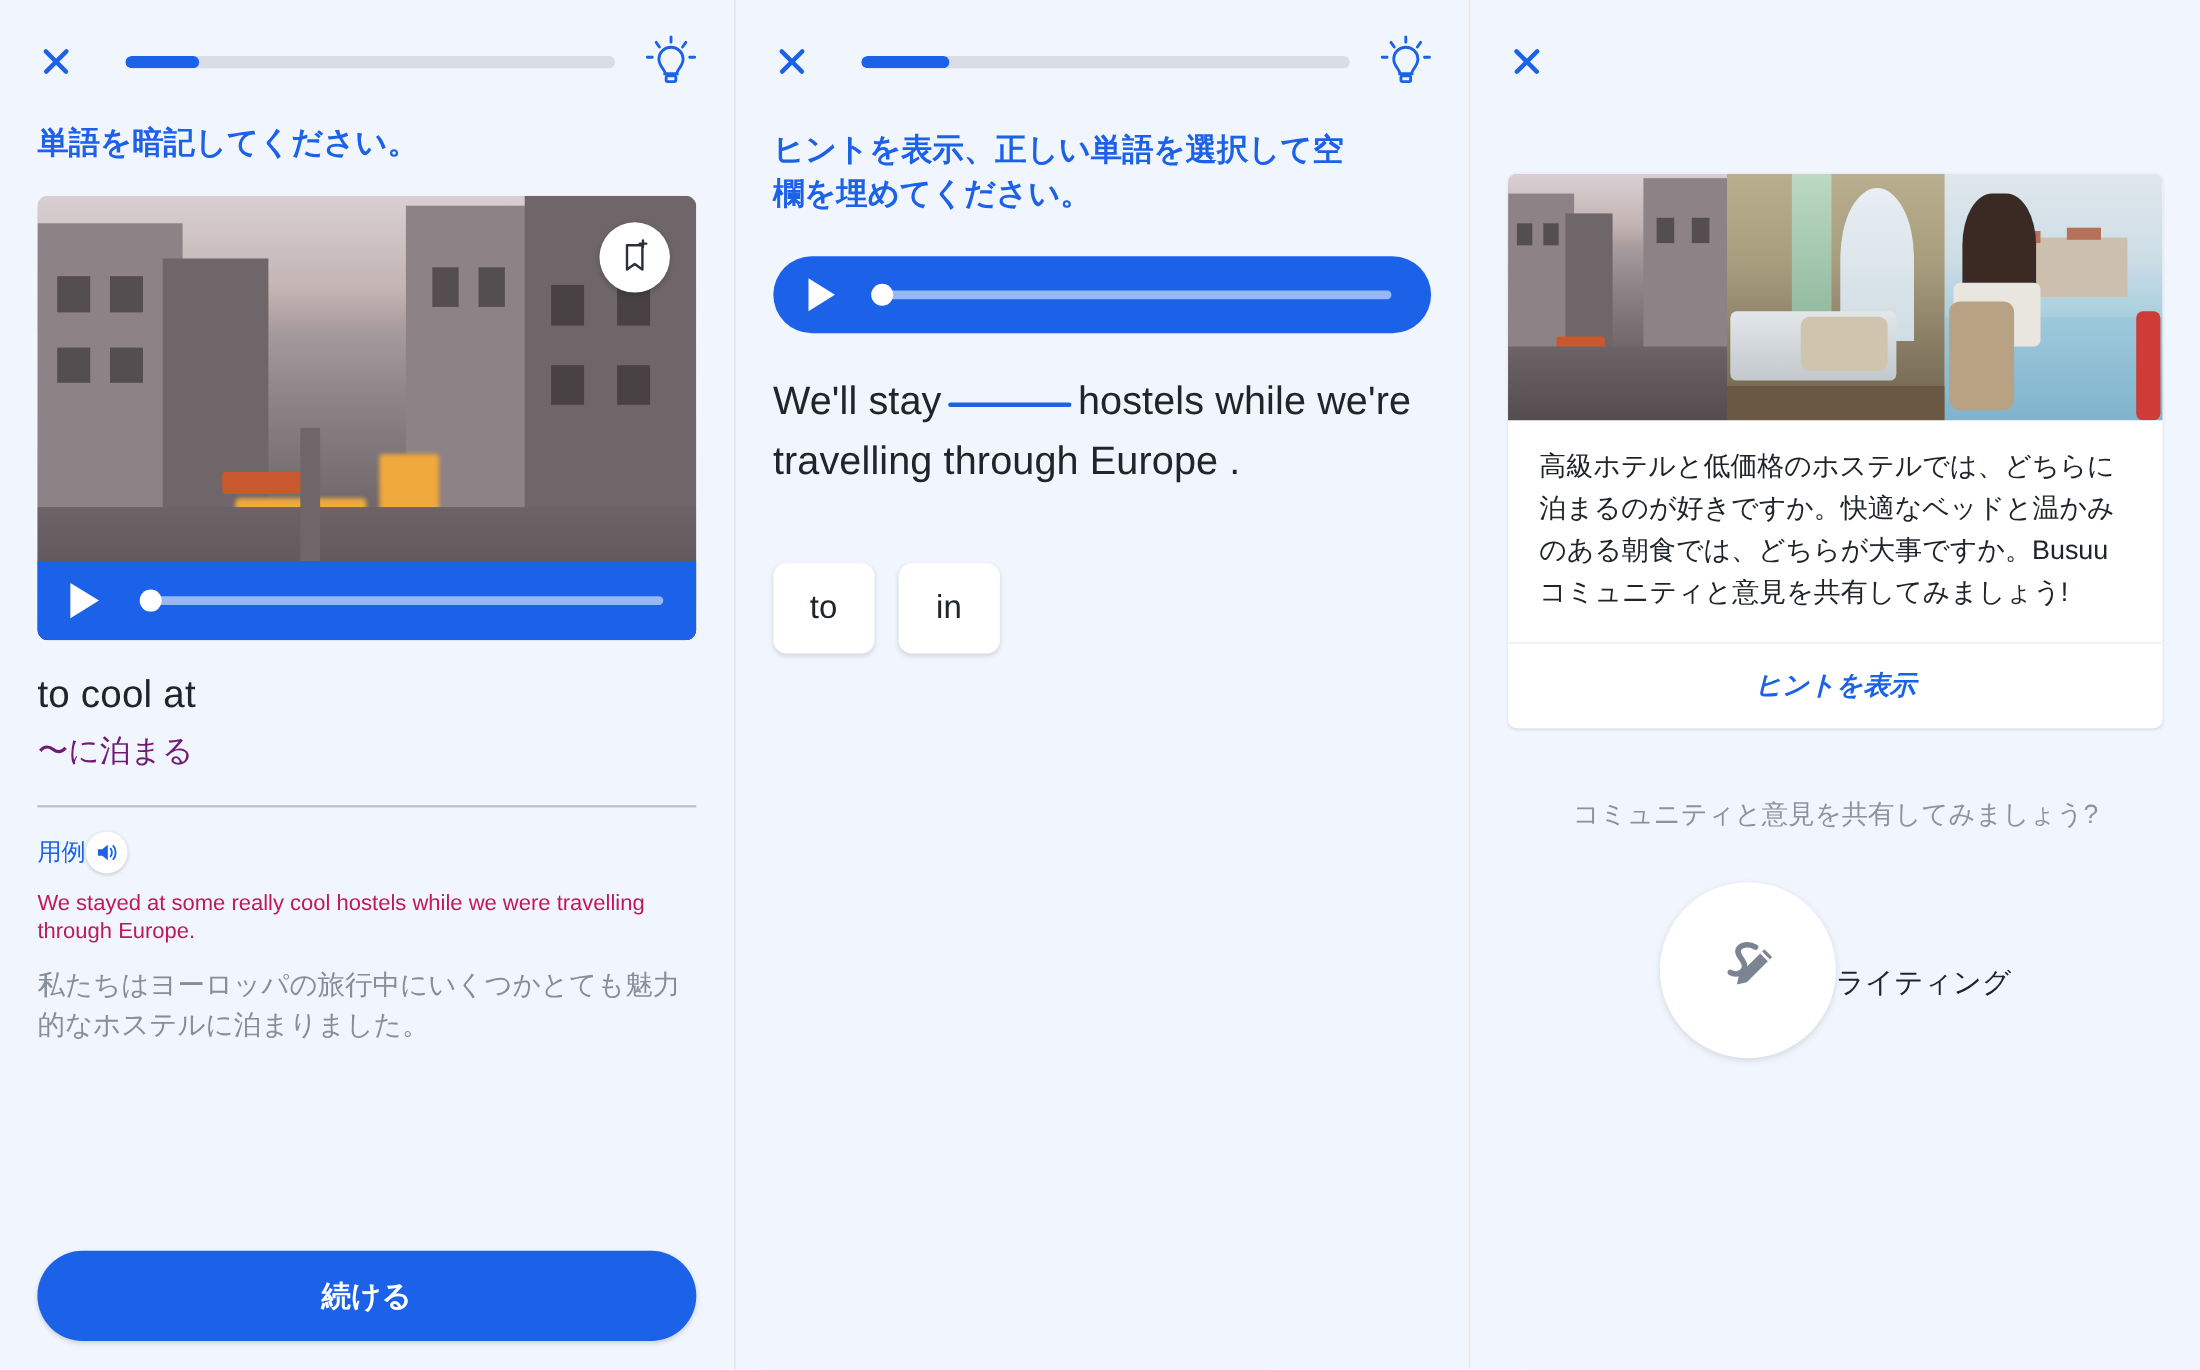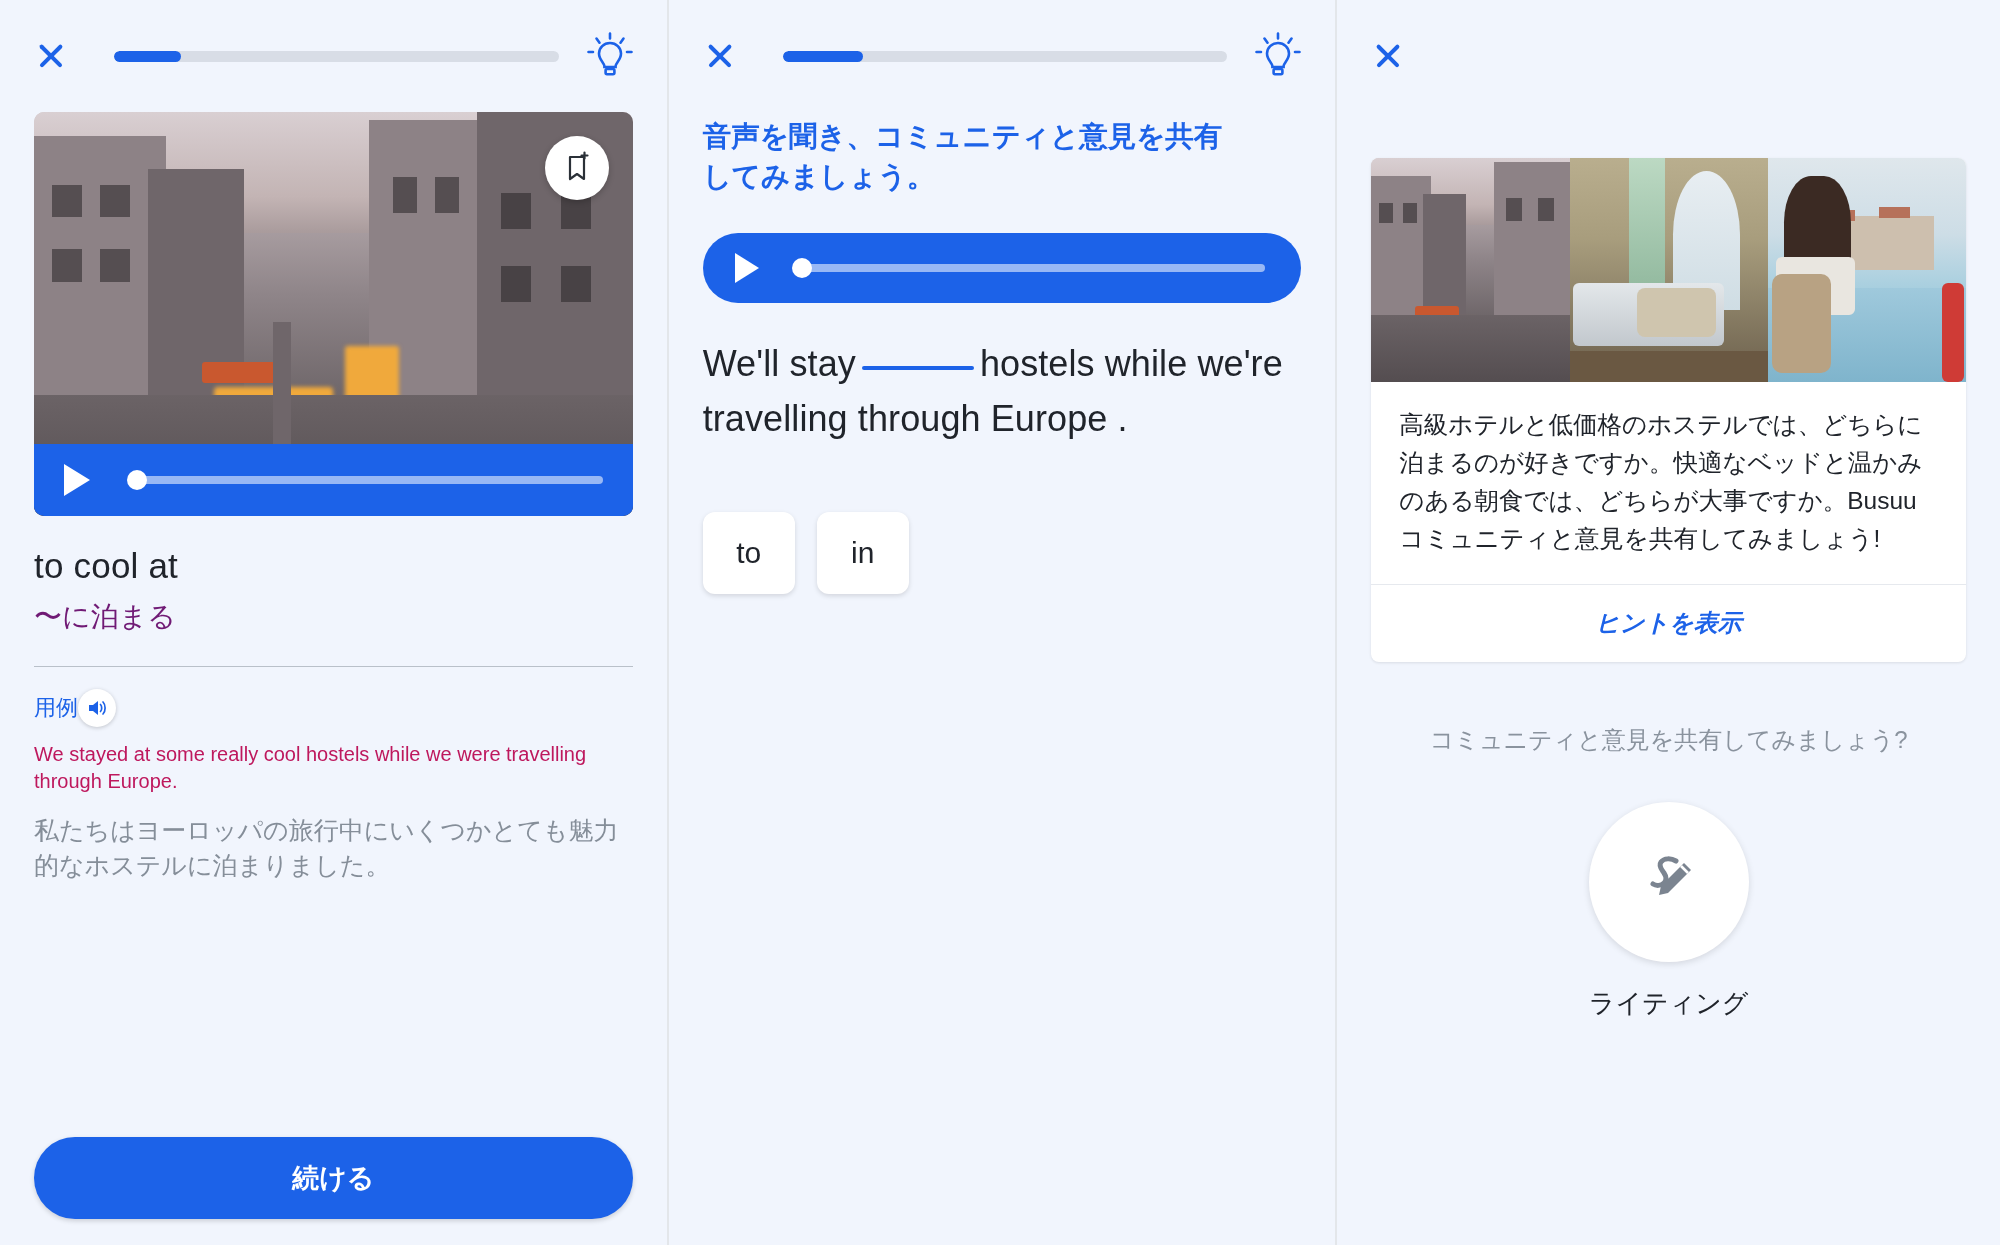--- a/index.html
+++ b/index.html
@@ -179,21 +179,21 @@
   }
   .p3-hint { font-size: 24px; color: #1c62e8; font-weight: bold; font-style: italic; }
 
   .p3-question {
     text-align: center; font-size: 24px; color: #8a939e;
     margin-top: 62px;
   }
   .p3-modes {
     display: flex; justify-content: center; gap: 78px; margin-top: 46px;
   }
-  .mode { display: flex; flex-direction: column; align-items: center; cursor: pointer; }
+  .mode { display: flex; flex-direction: row; align-items: center; cursor: pointer; }
   .mode-circle {
     width: 160px; height: 160px; border-radius: 50%;
     background: #ffffff; box-shadow: 0 2px 7px rgba(0,0,0,.12);
     display: flex; align-items: center; justify-content: center;
   }
   .mode-label { margin-top: 24px; font-size: 26px; color: #20242b; }
 
   
   .ph { position: absolute; inset: 0; overflow: hidden; }
   .paris {
@@ -246,20 +246,21 @@
       <div class="progress-track">
         <div class="progress-fill" id="p1fill" style="width: 15%;"></div>
       </div>
       <svg class="bulb-icon" viewBox="0 0 46 48">
         <path d="M23 11c-6.2 0-11 4.7-11 10.6 0 3.9 2 6.6 3.6 8.8 1 1.4 1.8 2.5 1.8 3.6v1h11.2v-1c0-1.1.8-2.2 1.8-3.6 1.6-2.2 3.6-4.9 3.6-8.8C34 15.7 29.2 11 23 11z" fill="none" stroke="#1c62e8" stroke-width="2.6"></path>
         <rect x="18.6" y="37" width="8.8" height="5.2" rx="1.4" fill="none" stroke="#1c62e8" stroke-width="2.6"></rect>
         <path d="M23 1.5v5M9.5 6.5l3 4.2M36.5 6.5l-3 4.2M1.5 20h4.5M44.5 20H40" stroke="#1c62e8" stroke-width="2.6" stroke-linecap="round"></path>
       </svg>
     </div>
 
+    <div class="instruction">単語を暗記してください。</div>
 
     <div class="media-card">
       <div class="city-photo ph paris">
         <div class="sky"></div>
         <div class="bl" style="left:0;   top:6%;  width:22%; height:78%;"></div>
         <div class="bl2" style="left:19%; top:14%; width:16%; height:70%;"></div>
         <div class="bl" style="left:56%; top:2%;  width:20%; height:86%;"></div>
         <div class="bl2" style="left:74%; top:0;   width:26%; height:92%;"></div>
         <div class="win" style="left:3%;  top:18%; width:5%;  height:8%;"></div>
         <div class="win" style="left:11%; top:18%; width:5%;  height:8%;"></div>
@@ -325,21 +326,21 @@
       <div class="progress-track">
         <div class="progress-fill" id="p2fill" style="width: 18%;"></div>
       </div>
       <svg class="bulb-icon" viewBox="0 0 46 48">
         <path d="M23 11c-6.2 0-11 4.7-11 10.6 0 3.9 2 6.6 3.6 8.8 1 1.4 1.8 2.5 1.8 3.6v1h11.2v-1c0-1.1.8-2.2 1.8-3.6 1.6-2.2 3.6-4.9 3.6-8.8C34 15.7 29.2 11 23 11z" fill="none" stroke="#1c62e8" stroke-width="2.6"></path>
         <rect x="18.6" y="37" width="8.8" height="5.2" rx="1.4" fill="none" stroke="#1c62e8" stroke-width="2.6"></rect>
         <path d="M23 1.5v5M9.5 6.5l3 4.2M36.5 6.5l-3 4.2M1.5 20h4.5M44.5 20H40" stroke="#1c62e8" stroke-width="2.6" stroke-linecap="round"></path>
       </svg>
     </div>
 
-    <div class="instruction">音声を聞き、コミュニティと意見を共有してみましょう。</div>
+    <div class="instruction">ヒントを表示、正しい単語を選択して空欄を埋めてください。</div>
 
     <div class="audio-pill">
       <div class="play-tri"></div>
       <div class="seek">
         <div class="seek-knob" id="p2knob" style="left: 2%;"></div>
       </div>
     </div>
 
     <div class="cloze">
       <span>We'll stay</span><span class="blank"></span><span>hostels while we're travelling through Europe</span>

